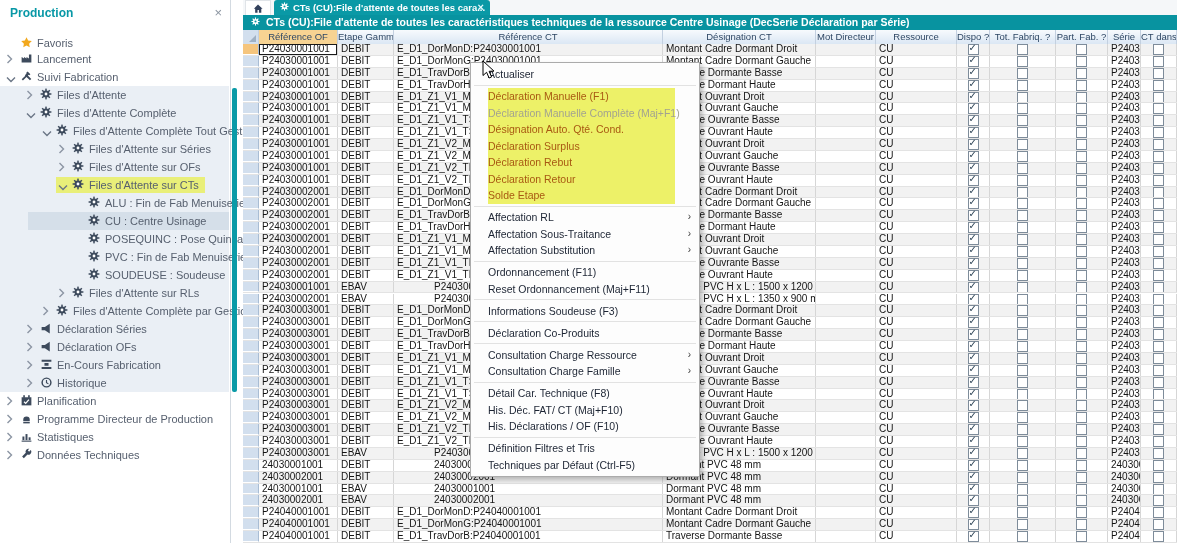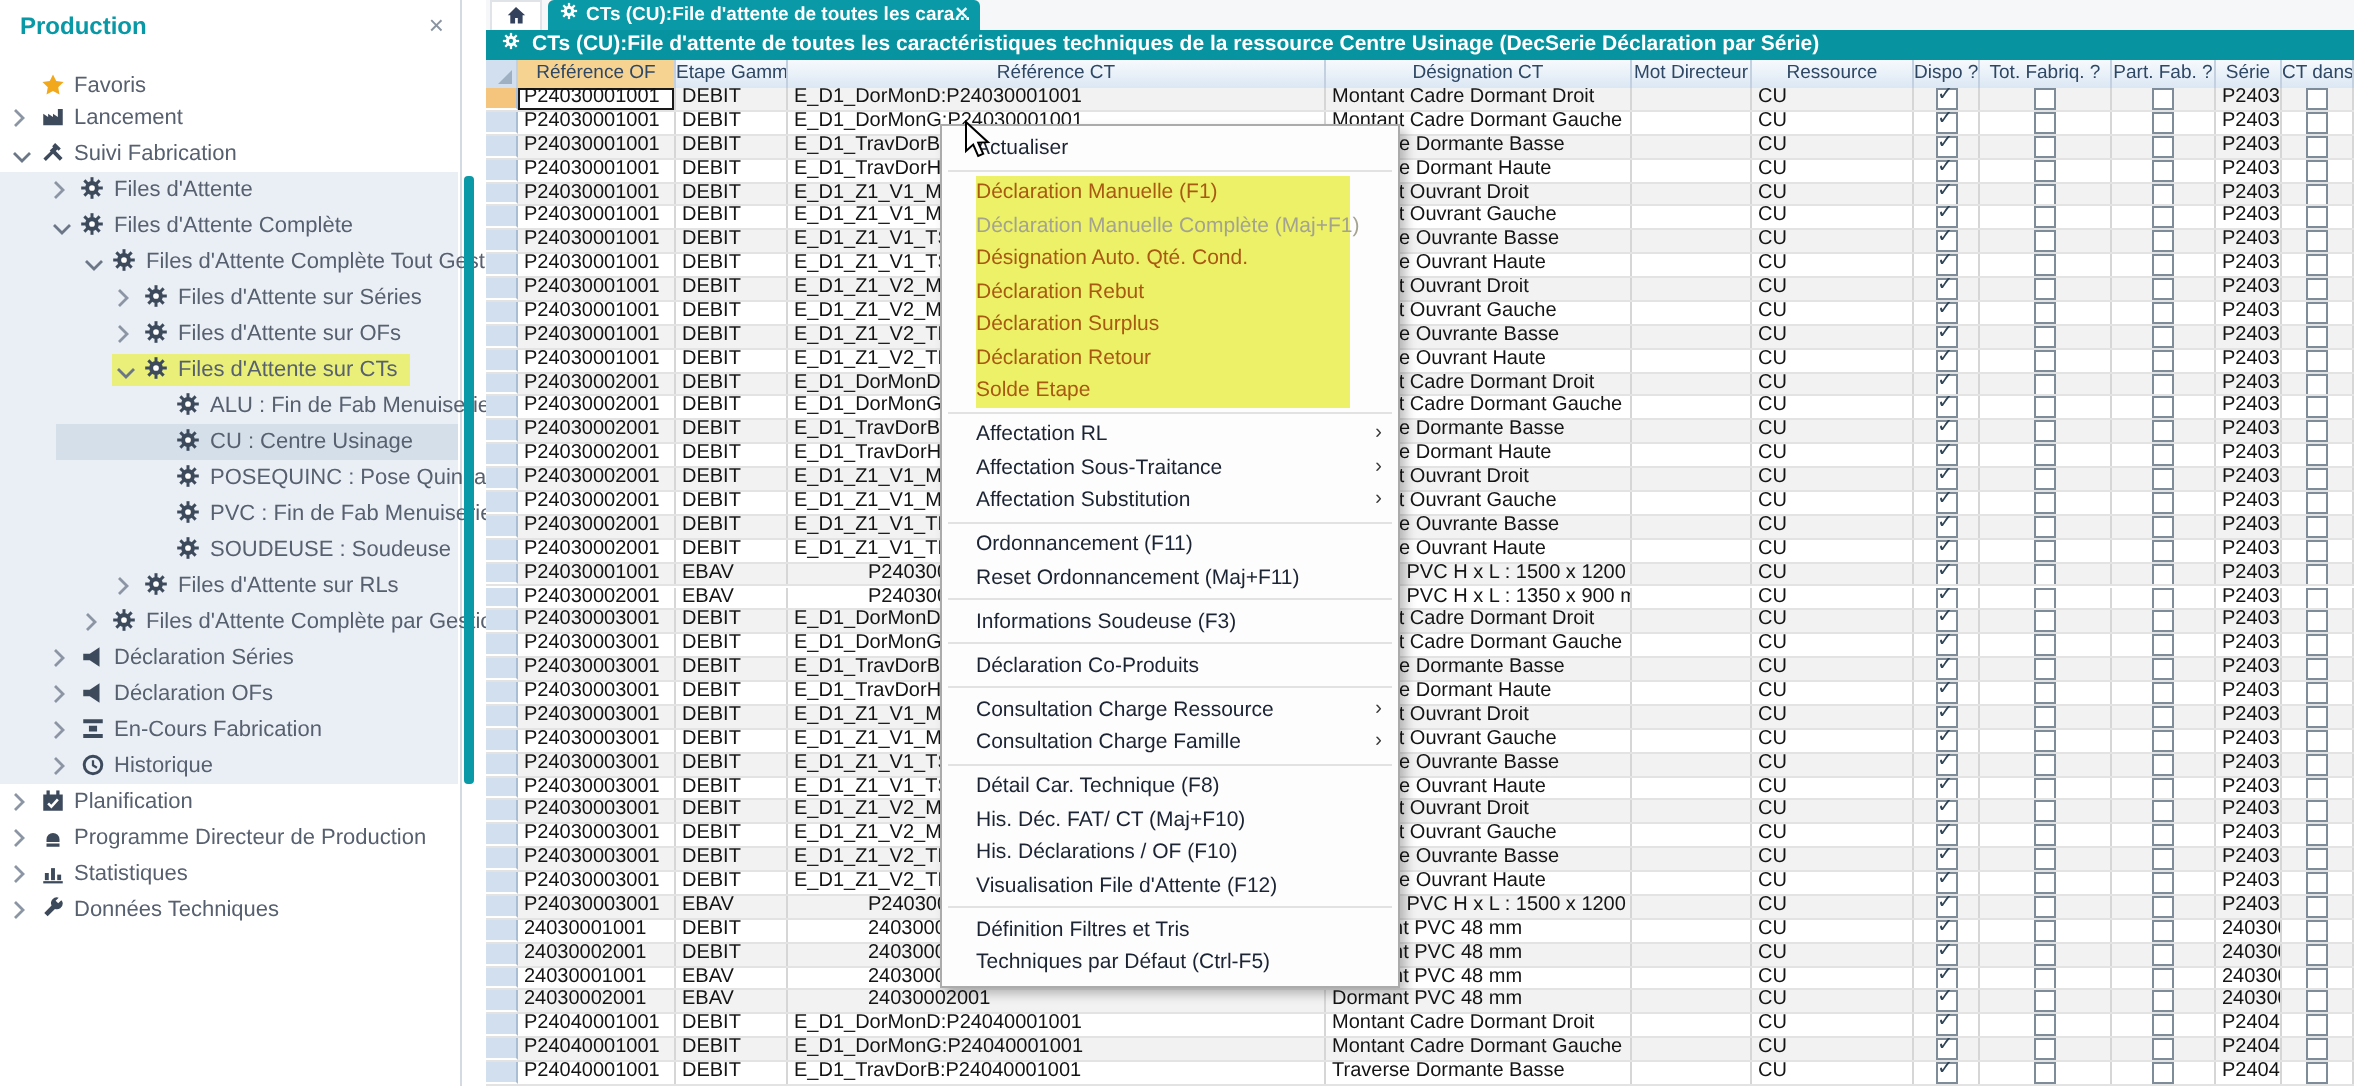--- a/index.html
+++ b/index.html
@@ -1040,43 +1040,42 @@
         </div>
       </div>
   </main>
 
   <div id="ctxmenu">
       <div class="mi">Actualiser</div>
       <div class="msep"></div>
       <div class="mi accent hl">Déclaration Manuelle (F1)</div>
       <div class="mi disabled hl">Déclaration Manuelle Complète (Maj+F1)</div>
       <div class="mi accent hl">Désignation Auto. Qté. Cond.</div>
+      <div class="mi accent hl">Déclaration Surplus</div>
       <div class="mi accent hl">Déclaration Rebut</div>
-      <div class="mi accent hl">Déclaration Surplus</div>
       <div class="mi accent hl">Déclaration Retour</div>
       <div class="mi accent hl">Solde Etape</div>
       <div class="msep"></div>
       <div class="mi">Affectation RL<span class="sub">›</span></div>
       <div class="mi">Affectation Sous-Traitance<span class="sub">›</span></div>
       <div class="mi">Affectation Substitution<span class="sub">›</span></div>
       <div class="msep"></div>
       <div class="mi">Ordonnancement (F11)</div>
       <div class="mi">Reset Ordonnancement (Maj+F11)</div>
       <div class="msep"></div>
       <div class="mi">Informations Soudeuse (F3)</div>
       <div class="msep"></div>
       <div class="mi">Déclaration Co-Produits</div>
       <div class="msep"></div>
       <div class="mi">Consultation Charge Ressource<span class="sub">›</span></div>
       <div class="mi">Consultation Charge Famille<span class="sub">›</span></div>
       <div class="msep"></div>
       <div class="mi">Détail Car. Technique (F8)</div>
       <div class="mi">His. Déc. FAT/ CT (Maj+F10)</div>
       <div class="mi">His. Déclarations / OF (F10)</div>
-      <div class="mi">Visualisation File d'Attente (F12)</div>
       <div class="msep"></div>
       <div class="mi">Définition Filtres et Tris</div>
       <div class="mi">Techniques par Défaut (Ctrl-F5)</div>
     </div>
 
   <svg id="cursor" width="14" height="20" viewBox="0 0 14 20">
     <path d="M1 1 L1 15.5 L4.6 12.3 L7.1 18 L9.6 16.9 L7.1 11.3 L12 11.1 Z" fill="#ffffff" stroke="#000000" stroke-width="1"></path>
   </svg>
 </div>
 

